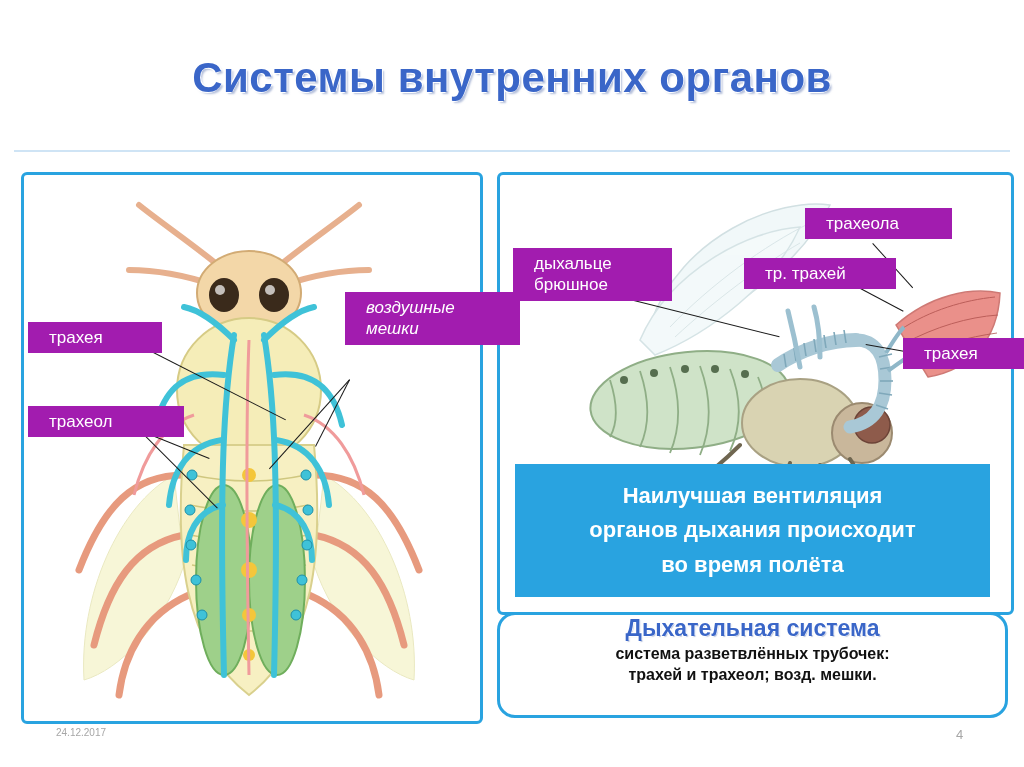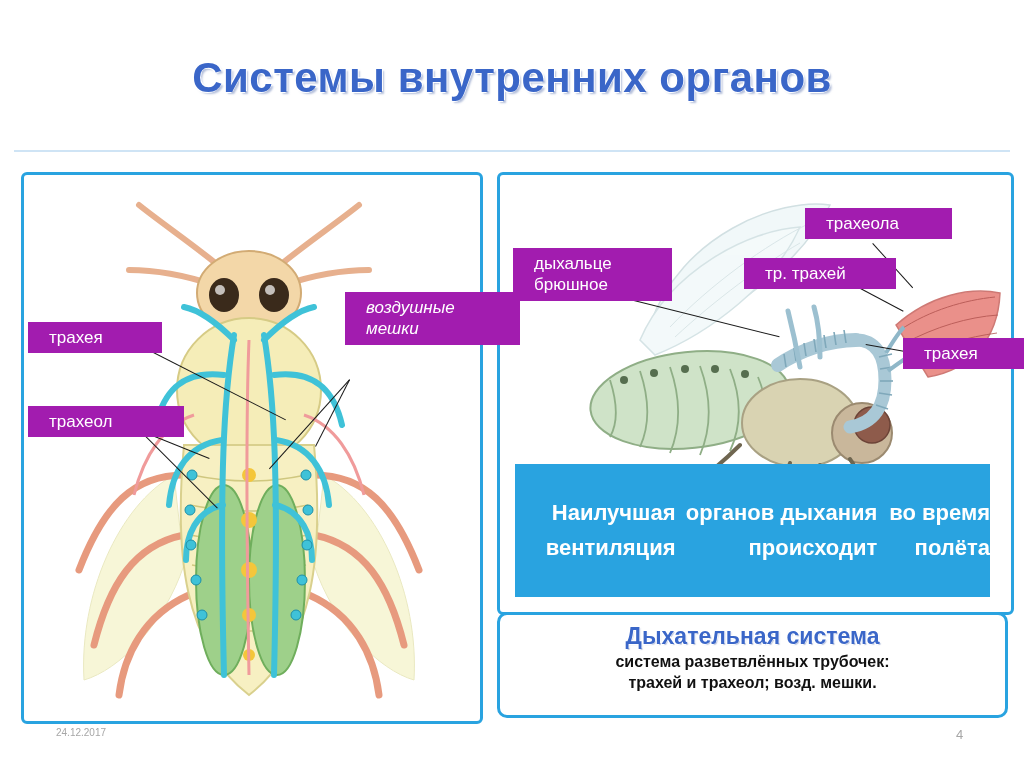--- a/index.html
+++ b/index.html
@@ -90,41 +90,41 @@
     position: absolute;
     left: 515px;
     top: 464px;
     width: 475px;
     height: 133px;
     background: #29a3e0;
     color: #ffffff;
     font-size: 22px;
     font-weight: bold;
     line-height: 1.55;
-    text-align: right;
+    text-align: left;
     display: flex;
-    flex-direction: row;
+    flex-direction: column;
     align-items: center;
     justify-content: center;
     z-index: 20;
   }
 
   
   #summary-box {
     position: absolute;
     left: 497px;
     top: 612px;
     width: 511px;
     height: 106px;
     border: 3px solid #29a3e0;
-    border-radius: 10px;
+    border-radius: 18px;
     background: #ffffff;
     text-align: center;
     box-sizing: border-box;
-    padding-top: 8px;
+    padding-top: 0;
   }
   #summary-heading {
     font-size: 23px;
     font-weight: bold;
     color: #3a66c8;
     text-shadow:
       -1px -1px 0 #ffffff,
        1px -1px 0 #ffffff,
       -1px  1px 0 #ffffff,
        1px  1px 1px rgba(120,140,190,0.5);

